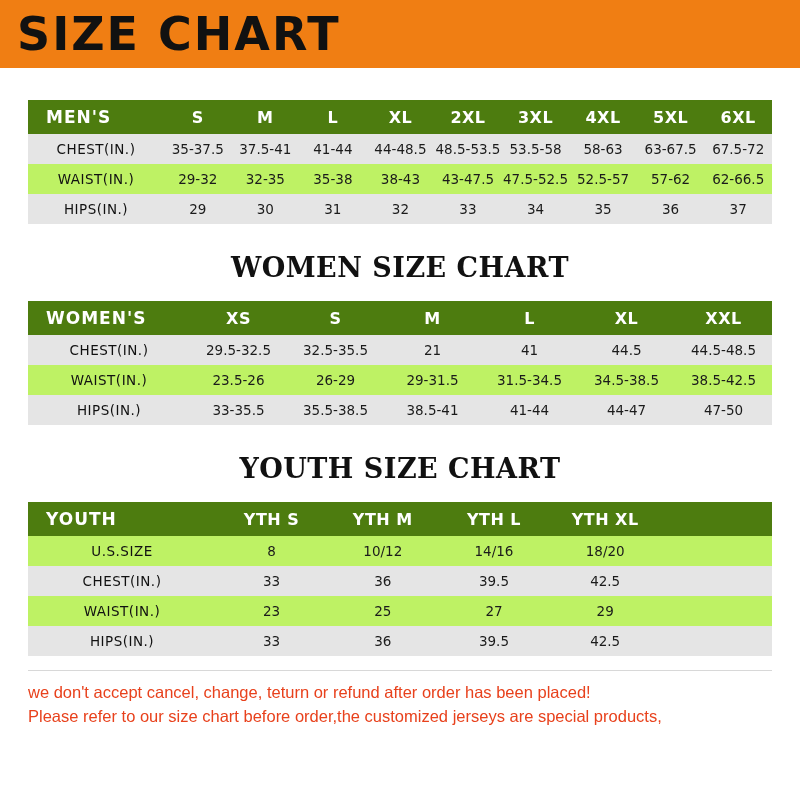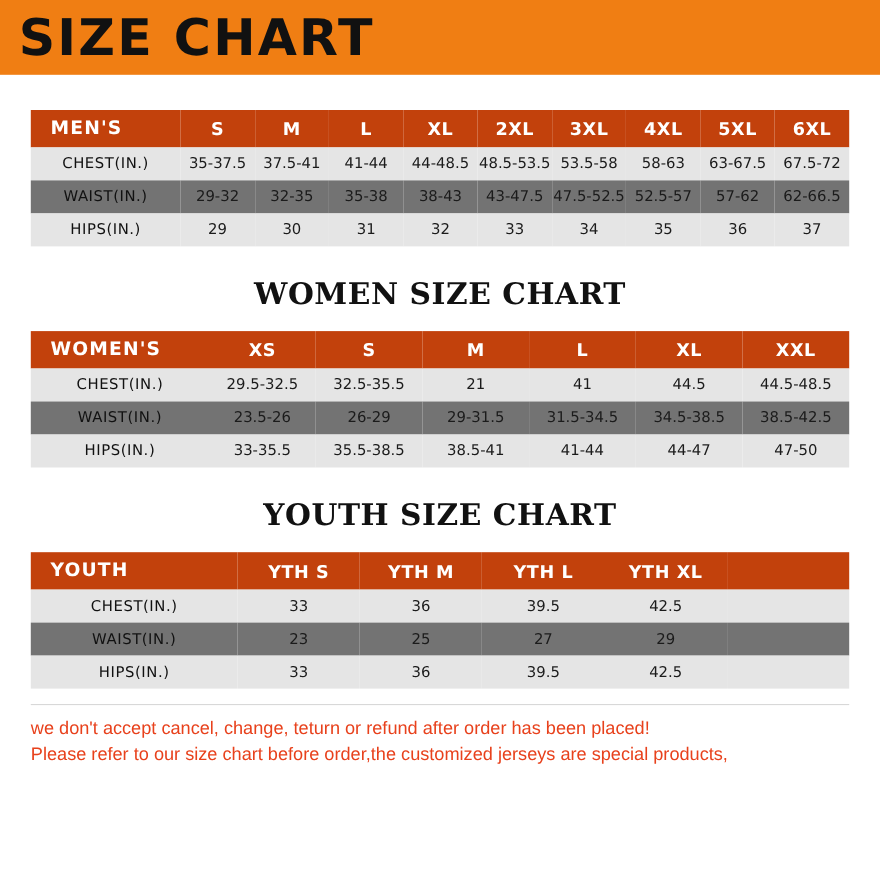--- a/index.html
+++ b/index.html
@@ -61,38 +61,38 @@
     text-align: center;
     font-size: 13.5px;
     color: #1b1b1b;
     height: 30px;
     padding: 0;
     font-weight: normal;
     font-family: "DejaVu Sans", sans-serif;
   }
   
   table.size-table thead tr {
-    background: #c2410c;
+    background: #4d7c0f;
   }
   table.size-table thead th {
     color: #ffffff;
     font-weight: bold;
     font-size: 16px;
     height: 34px;
     letter-spacing: 0.5px;
   }
   table.size-table thead th.rowlabel {
     text-align: left;
     padding-left: 18px;
     font-size: 17px;
     letter-spacing: 1px;
   }
   
   table.size-table tbody tr.r-light { background: #e5e5e5; }
-  table.size-table tbody tr.r-dark  { background: #737373; }
+  table.size-table tbody tr.r-dark  { background: #bef264; }
   table.size-table tbody td.rowlabel {
     text-align: center;
     font-size: 13.5px;
     letter-spacing: 0.5px;
     color: #111111;
   }
   
   .sp-28 { height: 28px; }
   .sp-18 { height: 18px; }
   .sp-14 { height: 14px; }
@@ -241,20 +241,28 @@
         <tr>
           <th class="rowlabel" style="width:170px">YOUTH</th>
           <th>YTH S</th>
           <th>YTH M</th>
           <th>YTH L</th>
           <th>YTH XL</th>
           <th></th>
         </tr>
       </thead>
       <tbody>
+        <tr class="r-dark">
+          <td class="rowlabel">U.S.SIZE</td>
+          <td>8</td>
+          <td>10/12</td>
+          <td>14/16</td>
+          <td>18/20</td>
+          <td></td>
+        </tr>
         <tr class="r-light">
           <td class="rowlabel">CHEST(IN.)</td>
           <td>33</td>
           <td>36</td>
           <td>39.5</td>
           <td>42.5</td>
           <td></td>
         </tr>
         <tr class="r-dark">
           <td class="rowlabel">WAIST(IN.)</td>

